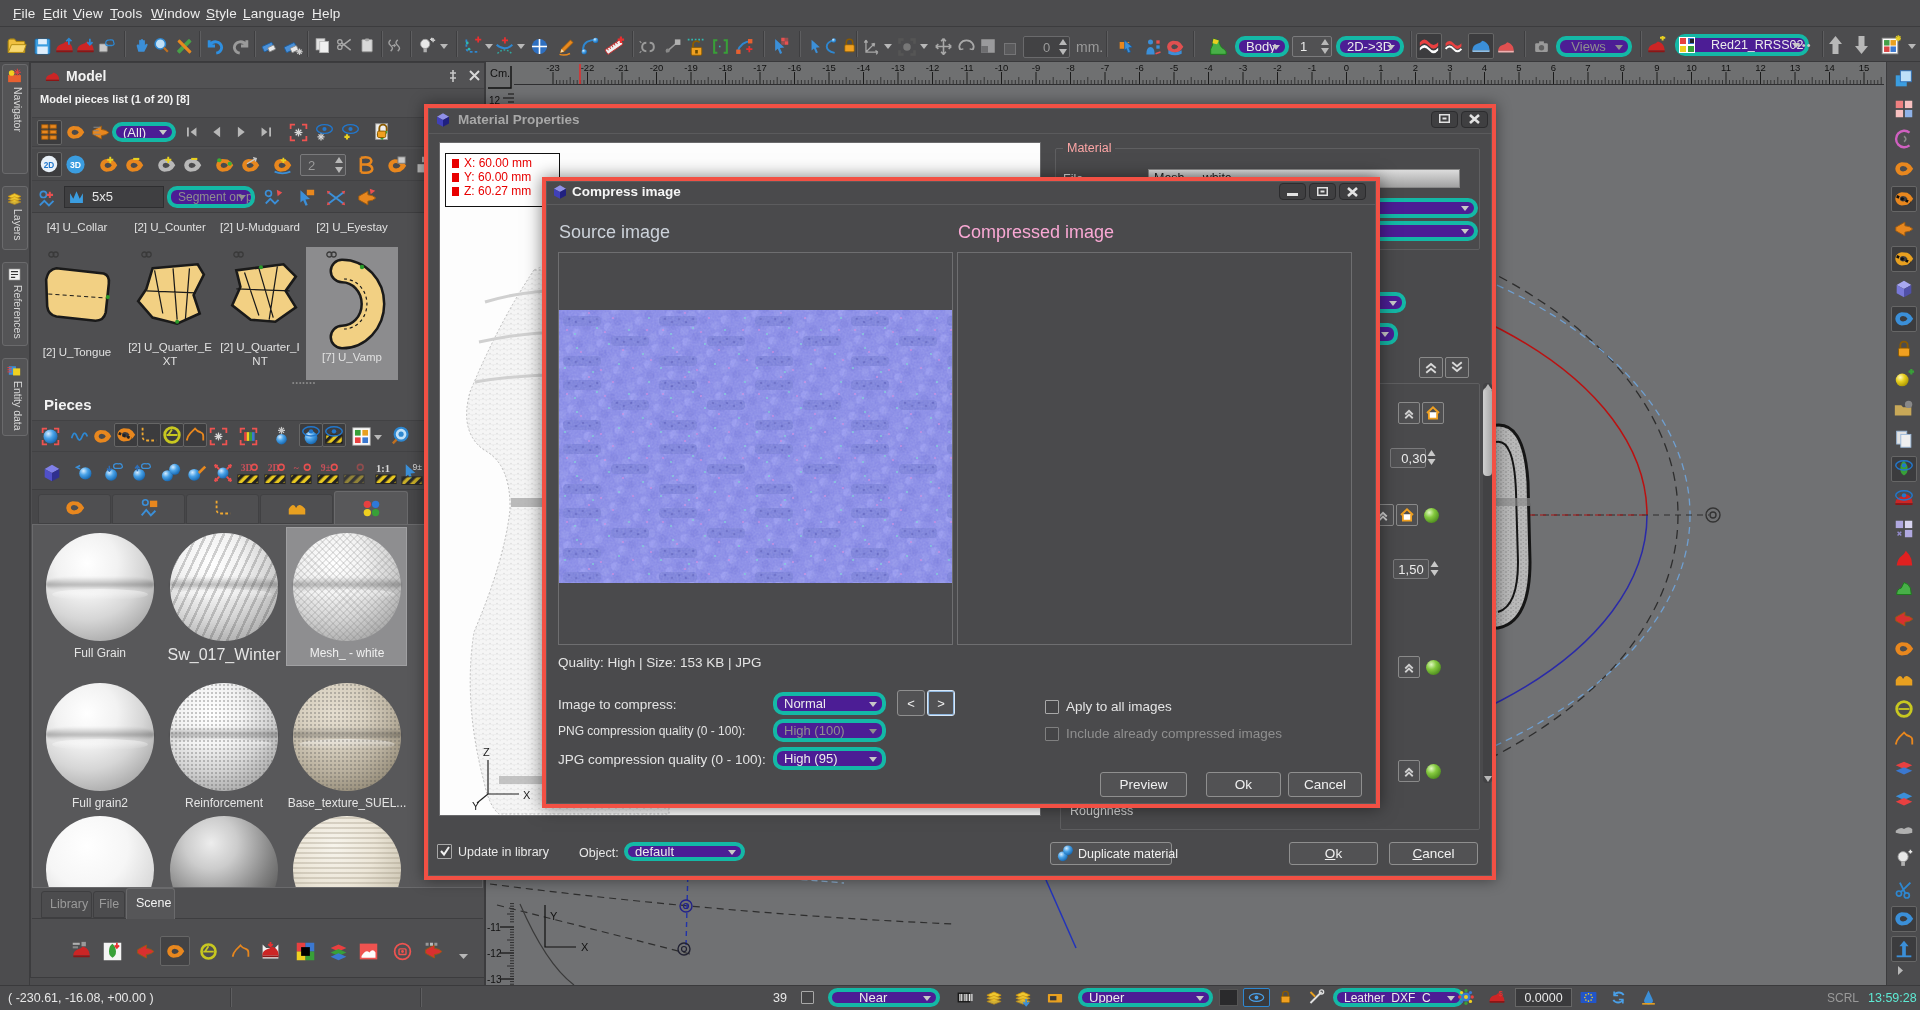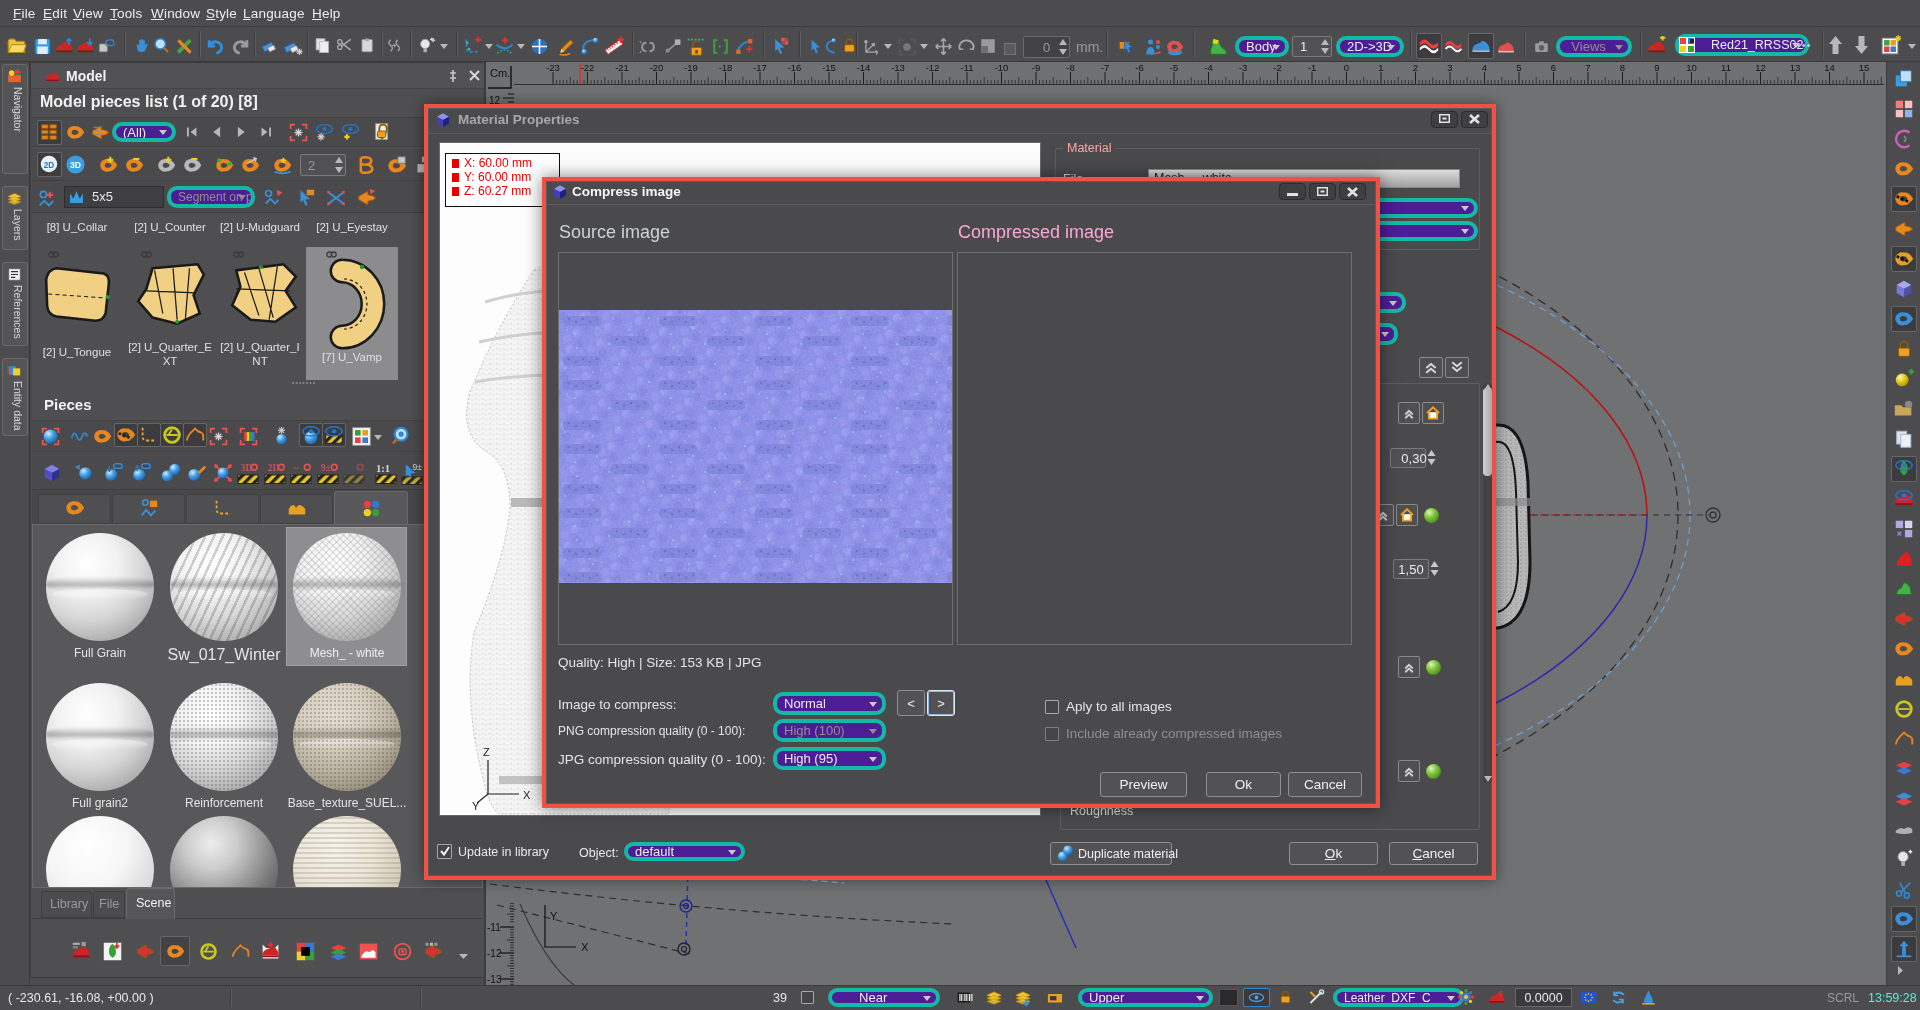--- a/index.html
+++ b/index.html
@@ -468,21 +468,21 @@
     <path d="M2.5 16.5 Q3 11 8 9.5 Q11.5 8.8 13.5 6.2 Q18.5 7.5 20.5 12 L21.5 16.5 Z" fill="#cc2525"></path>
     <path d="M2.5 16.5 L21.5 16.5 L21.2 18.5 L2.8 18.5 Z" fill="#8d1515"></path>
   </svg>
 <div class="abs" style="left:66px;top:68px;white-space:nowrap;color:#f2f2f2;font-size:14px;font-weight:bold">Model</div>
 <svg class="abs" style="left:446px;top:69px;" width="14" height="14" viewBox="0 0 14 14">
     <path d="M7 1 V9 M4 9 H10 M7 9 V13 M4 4 h6" stroke="#c8c8c8" stroke-width="1.6" fill="none"></path>
   </svg>
 <svg class="abs" style="left:468px;top:69px;" width="13" height="13" viewBox="0 0 13 13">
     <path d="M2 2 L11 11 M11 2 L2 11" stroke="#d8d8d8" stroke-width="2"></path>
   </svg>
-<div class="abs" style="left:40px;top:93px;white-space:nowrap;color:#f2f2f2;font-size:16px;font-weight:bold">Model pieces list (1 of 20) [8]</div>
+<div class="abs" style="left:40px;top:93px;white-space:nowrap;color:#f2f2f2;font-size:11px;font-weight:bold">Model pieces list (1 of 20) [8]</div>
 <div class="abs" style="left:32px;top:117px;width:451px;height:30px;background:#4a4a4c;border-top:1px solid #424244;border-bottom:1px solid #424244"></div>
 <div class="abs" style="left:37px;top:120px;width:25px;height:25px;background:#3c3c3e;border:1px solid #666;border-radius:2px;"></div>
 <svg class="abs" style="left:38px;top:121px;" width="22" height="22" viewBox="0 0 24 24">
     <path d="M4 4 h7 v4 h-7z M13 4 h7 v4 h-7z M4 10 h7 v4 h-7z M13 10 h7 v4 h-7z M4 16 h7 v4 h-7z M13 16 h7 v4 h-7z" fill="#e8871e" stroke="#9a5a10"></path>
   </svg>
 <svg class="abs" style="left:65px;top:122px;" width="21" height="21" viewBox="0 0 24 24">
     <path fill-rule="evenodd" d="M2.5 11.8 Q3 5.5 9.5 4.5 L15.5 5.2 Q19.5 7 22 11.8 Q19.5 16.6 15.5 18.4 L9.5 19.1 Q3 18.1 2.5 11.8 Z M7.5 11.8 Q7.8 9 11 8.8 Q14.5 9 15.8 11.8 Q14.5 14.6 11 14.8 Q7.8 14.6 7.5 11.8 Z" fill="#e8871e"></path>
   </svg>
 <svg class="abs" style="left:90px;top:122px;" width="21" height="21" viewBox="0 0 24 24">
     <path d="M3 10 L13 4.5 L13 8.5 Q19 9 21.5 12 Q19 15 13 15.5 L13 19.5 L3 14 Z" fill="#e8871e" stroke="#9a5a10" stroke-width="1"></path>
@@ -624,21 +624,21 @@
     <rect x="14" y="3" width="8" height="6" fill="#e8871e"></rect>
   </svg>
 <svg class="abs" style="left:325px;top:187px;" width="22" height="22" viewBox="0 0 24 24">
     <path d="M4 6 L20 18 M20 6 L4 18" stroke="#3b8fd8" stroke-width="2.2"></path>
     <path d="M2 4 l4 1 -3 3z M22 4 l-4 1 3 3z M2 20 l4-1 -3-3z M22 20 l-4-1 3-3z" fill="#e85050"></path>
   </svg>
 <svg class="abs" style="left:356px;top:187px;" width="22" height="22" viewBox="0 0 24 24">
     <path d="M3 10 L13 4.5 L13 8.5 Q19 9 21.5 12 Q19 15 13 15.5 L13 19.5 L3 14 Z" fill="#e8871e" stroke="#9a5a10" stroke-width="1"></path>
     <path d="M15 2 l6 2 -5 4z" fill="#e85050"></path>
   </svg>
-<div class="abs" style="left:77px;top:221px;white-space:nowrap;color:#e0e0e0;font-size:11.5px;transform:translateX(-50%)">[8] U_Collar</div>
+<div class="abs" style="left:77px;top:221px;white-space:nowrap;color:#e0e0e0;font-size:11.5px;transform:translateX(-50%)">[4] U_Collar</div>
 <div class="abs" style="left:170px;top:221px;white-space:nowrap;color:#e0e0e0;font-size:11.5px;transform:translateX(-50%)">[2] U_Counter</div>
 <div class="abs" style="left:260px;top:221px;white-space:nowrap;color:#e0e0e0;font-size:11.5px;transform:translateX(-50%)">[2] U-Mudguard</div>
 <div class="abs" style="left:352px;top:221px;white-space:nowrap;color:#e0e0e0;font-size:11.5px;transform:translateX(-50%)">[2] U_Eyestay</div>
 <div class="abs" style="left:306px;top:247px;width:92px;height:133px;background:#8c8c8e"></div>
 <svg class="abs" style="left:47px;top:250px;" width="13" height="9" viewBox="0 0 24 16">
     <circle cx="8" cy="8" r="4.6" fill="none" stroke="#3a3a3a" stroke-width="2.4"></circle>
     <circle cx="16" cy="8" r="4.6" fill="none" stroke="#3a3a3a" stroke-width="2.4"></circle>
   </svg>
 <svg class="abs" style="left:140px;top:250px;" width="13" height="9" viewBox="0 0 24 16">
     <circle cx="8" cy="8" r="4.6" fill="none" stroke="#3a3a3a" stroke-width="2.4"></circle>

